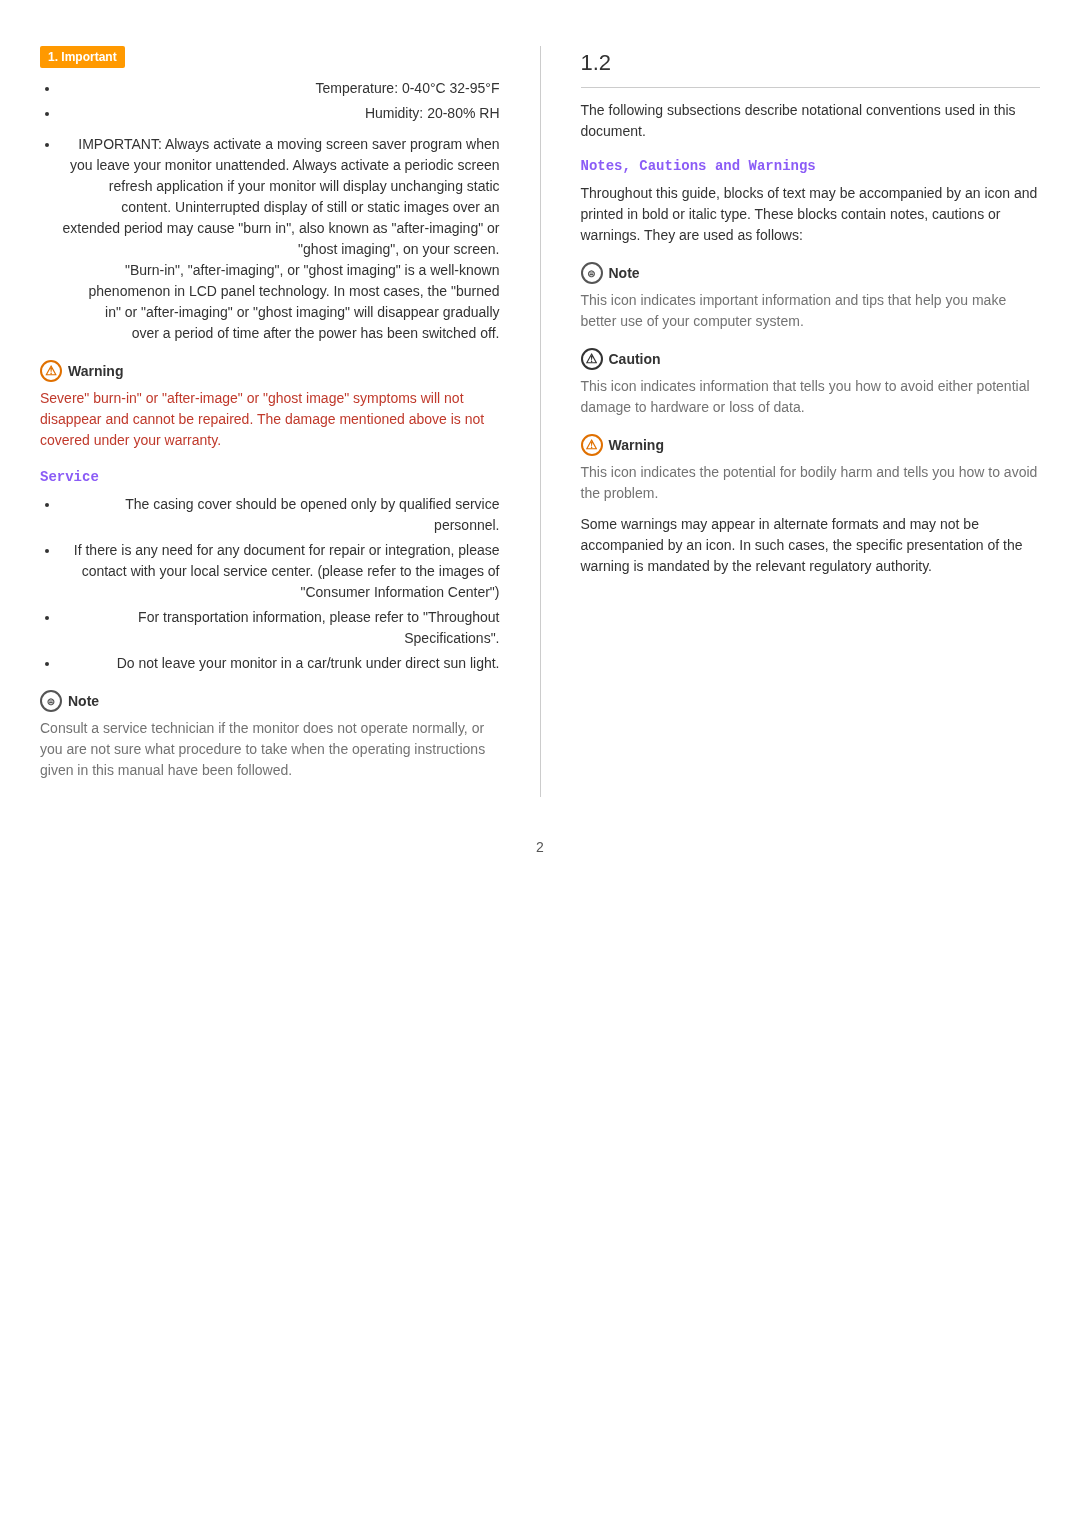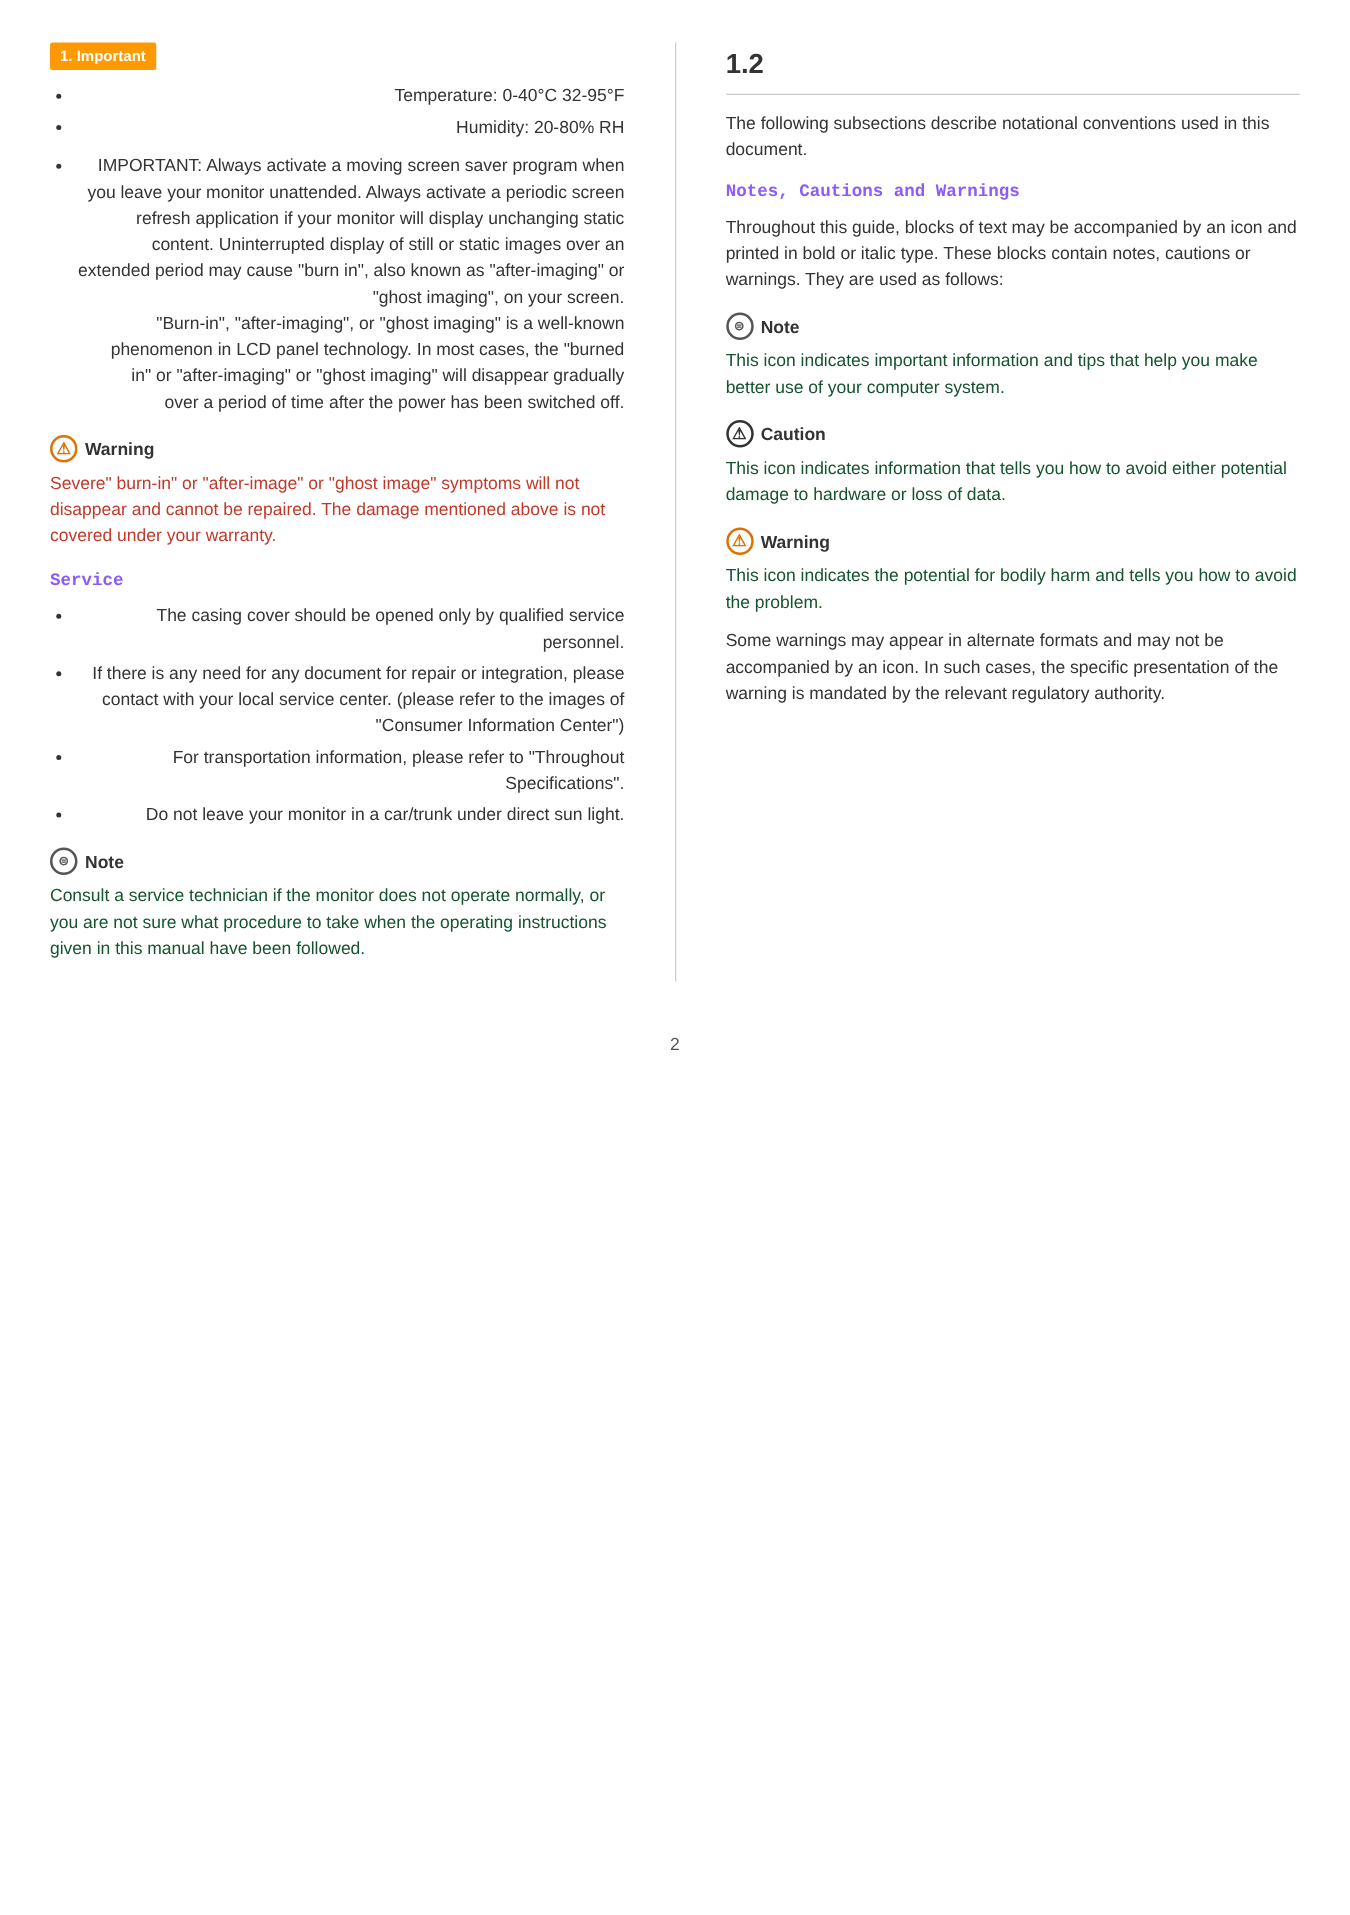--- a/index.html
+++ b/index.html
@@ -6,21 +6,21 @@
     body {
       font-family: Arial, sans-serif;
       font-size: 14px;
       color: #333;
       background: #fff;
       padding: 30px 40px;
       line-height: 1.5;
     }
     .page {
       max-width: 1000px;
-      margin: 4px auto;
+      margin: 16px auto;
       display: flex;
       gap: 40px;
     }
     .left-col {
       flex: 1;
       min-width: 0;
     }
     .right-col {
       flex: 1;
       min-width: 0;
@@ -96,31 +96,31 @@
       display: flex;
       align-items: center;
       justify-content: center;
       font-size: 10px;
       font-weight: bold;
       flex-shrink: 0;
       color: #555;
       background: #fff;
     }
     .note-text-blue {
-      color: #14532d;
+      color: #737373;
     }
     .section-heading {
       font-weight: bold;
       margin: 14px 0 6px 0;
       color: #8b5cf6;
       font-family: Liberation Mono, monospace;
     }
     .section-title {
       font-size: 22px;
-      font-weight: bold;
+      font-weight: normal;
       margin-bottom: 12px;
       border-bottom: 1px solid #ccc;
       padding-bottom: 8px;
       display: flex;
       align-items: flex-end;
       gap: 10px;
     }
     .section-title .num {
       font-size: 22px;
     }

